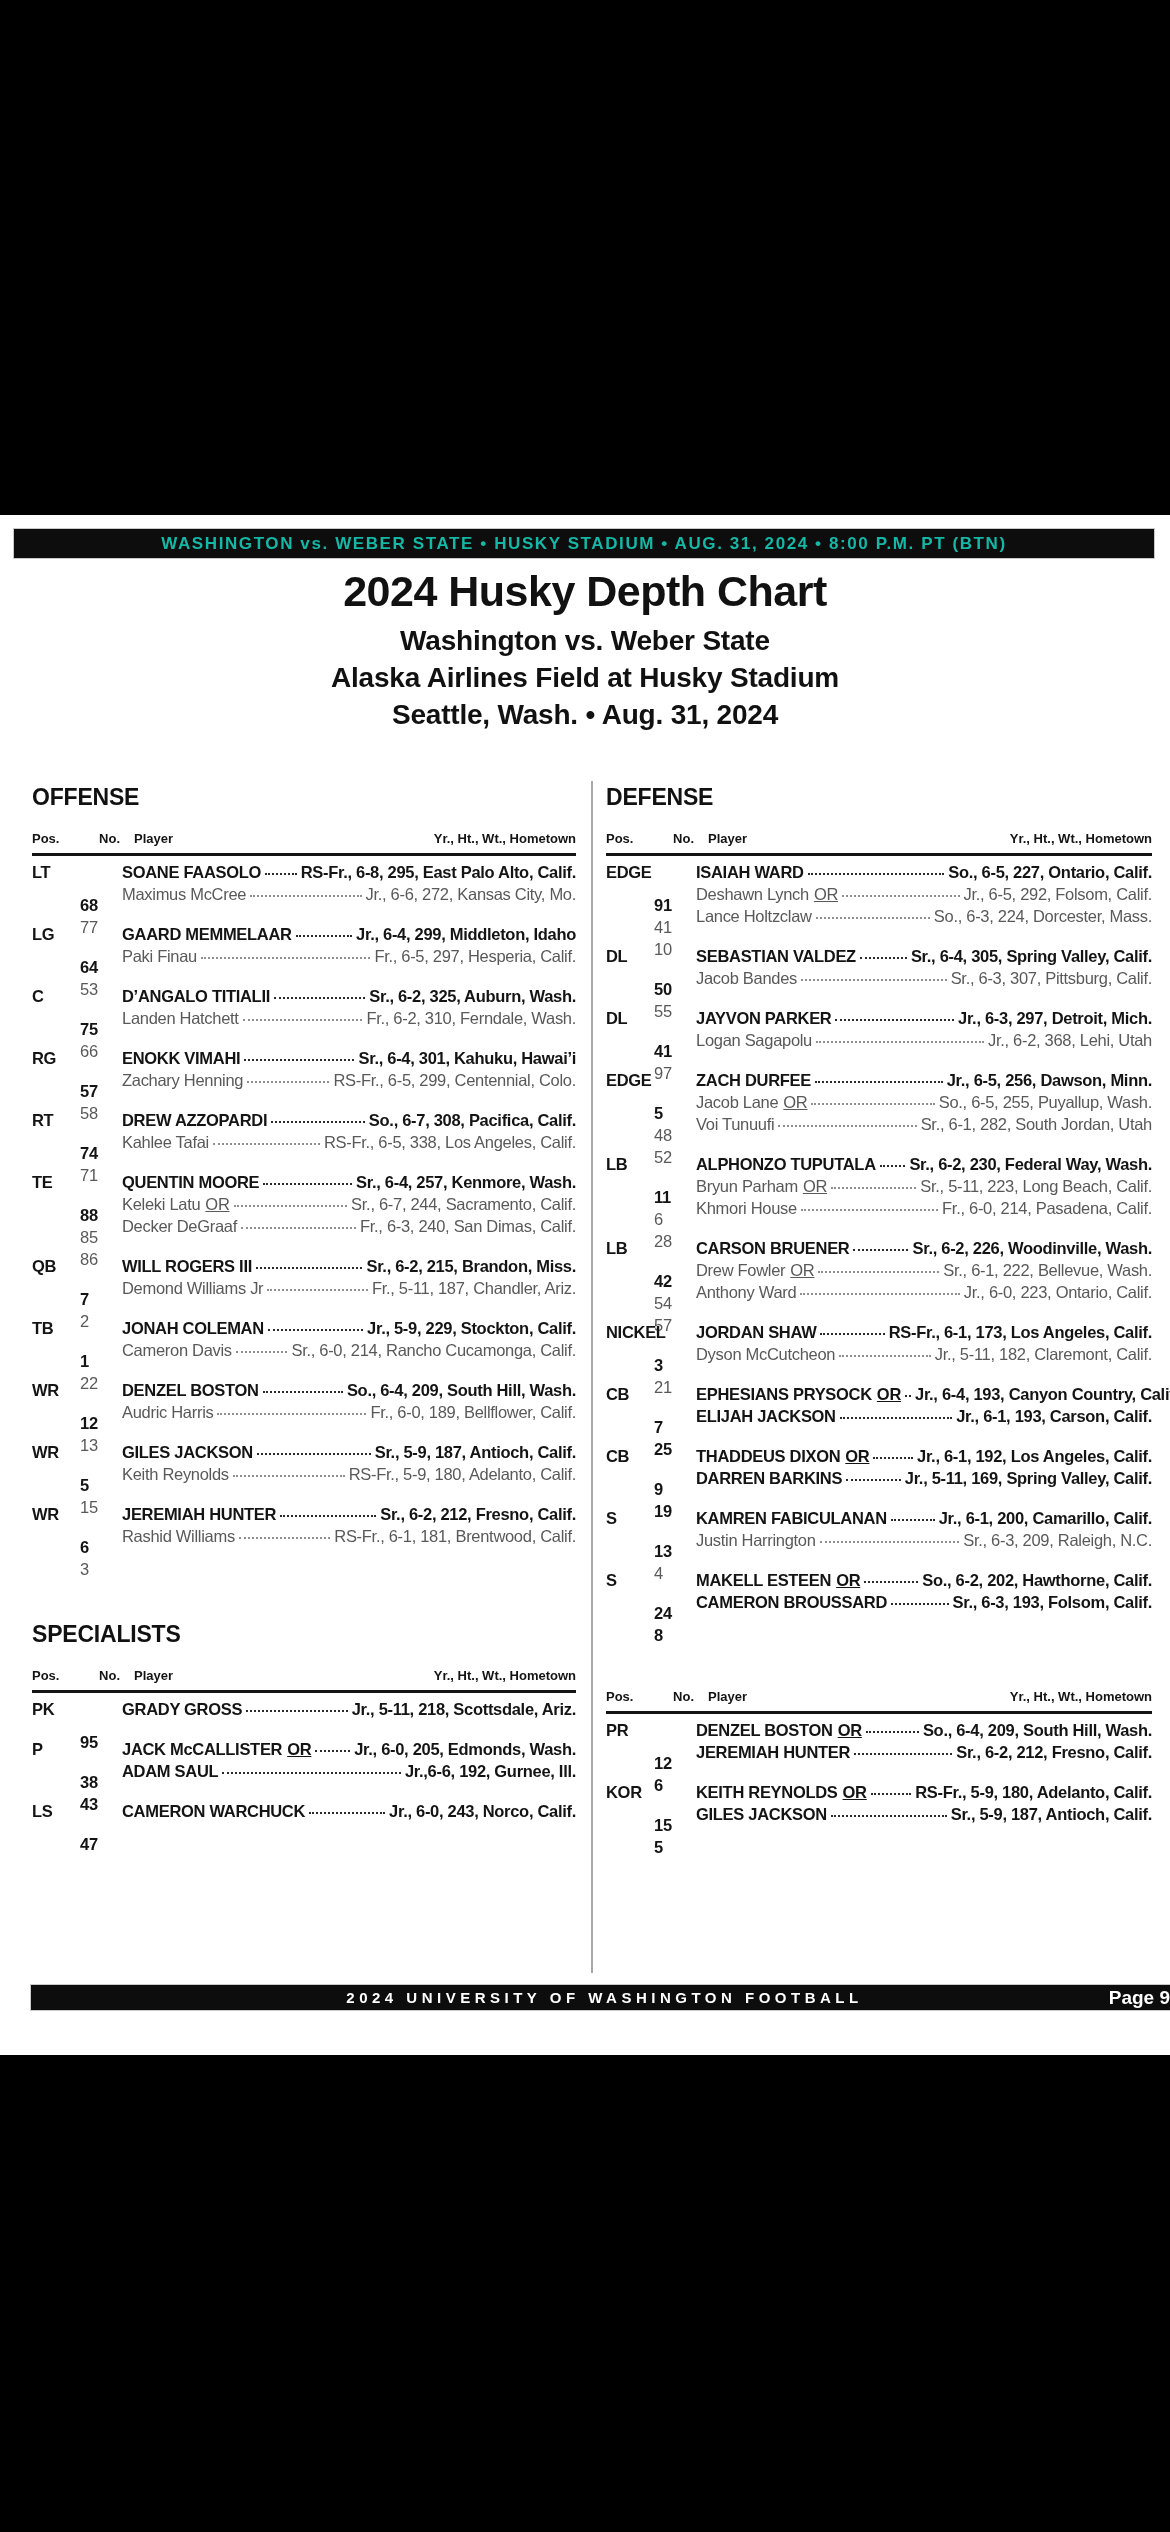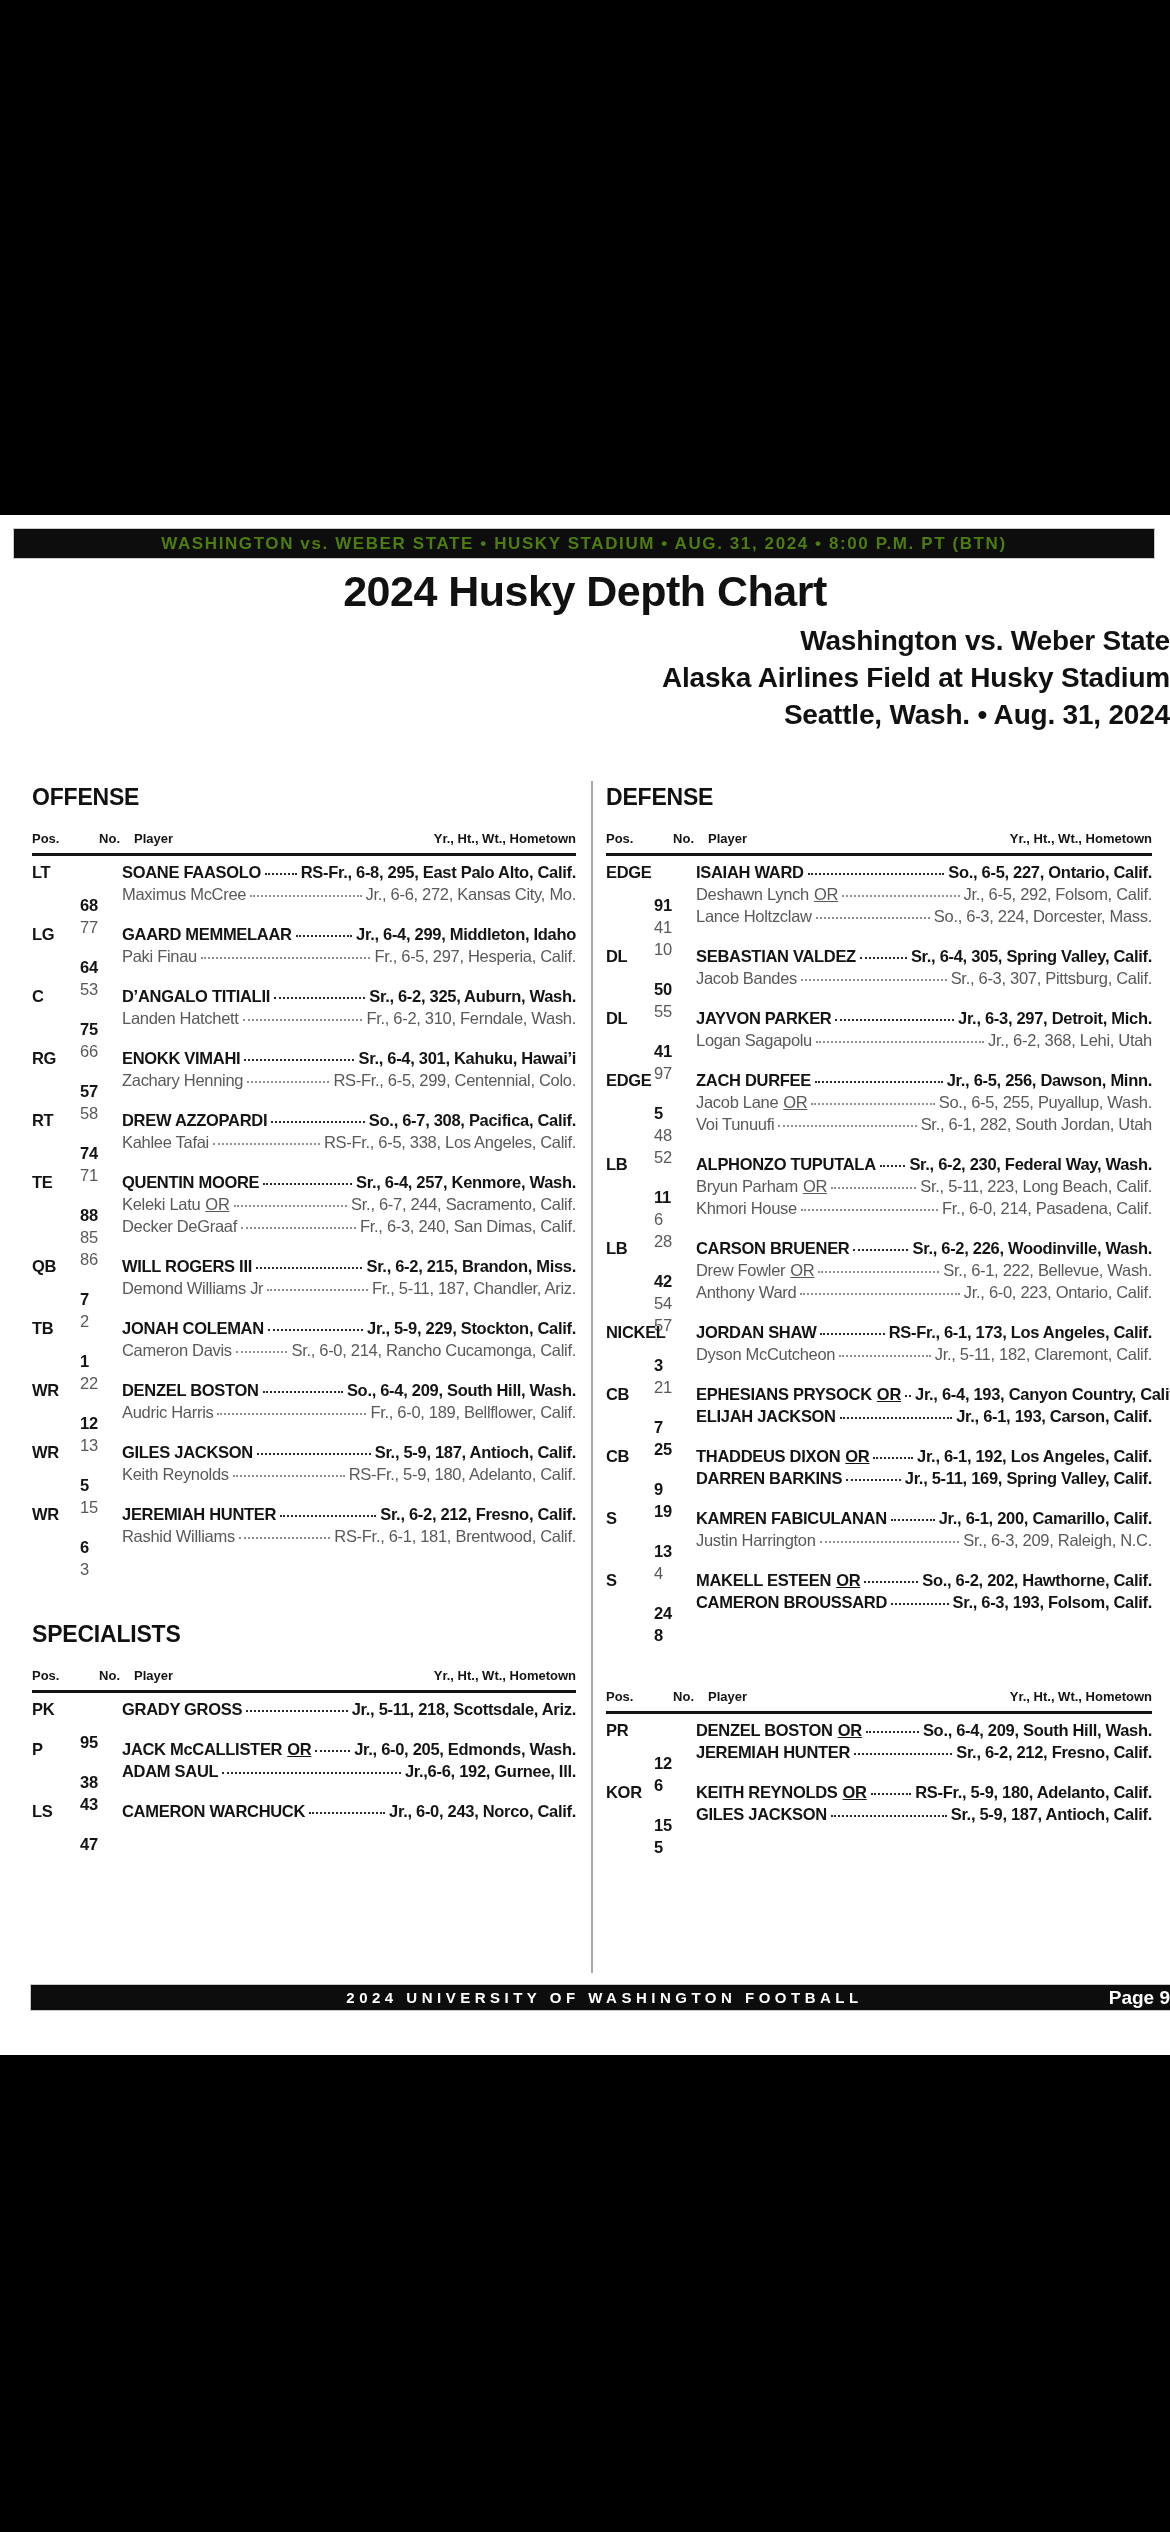--- a/index.html
+++ b/index.html
@@ -7,29 +7,29 @@
     width:1170px;height:2532px;background:#000;position:relative;overflow:hidden;
     font-family:"Liberation Sans", sans-serif;
     -webkit-font-smoothing:antialiased;
   }
   .letterbox{position:absolute;left:0;width:1170px;background:#000;}
   .page{position:absolute;left:0;top:515px;width:1170px;height:1540px;background:#ffffff;}
 
   .banner{
     position:absolute;left:13px;top:13px;width:1140px;height:29px;background:#0d0d0d;
     border:1px solid #c9c9c9;
-    color:#4d7c0f;font-weight:bold;font-size:17px;line-height:29px;text-align:center;
+    color:#14b8a6;font-weight:bold;font-size:17px;line-height:29px;text-align:center;
     letter-spacing:1.6px;white-space:nowrap;
   }
   .big-title{
     position:absolute;left:0;top:53px;width:1170px;text-align:center;
     font-size:43px;line-height:46px;font-weight:bold;letter-spacing:-0.5px;color:#111;
   }
   .subs{
-    position:absolute;left:0;top:107px;width:1170px;text-align:right;
+    position:absolute;left:0;top:107px;width:1170px;text-align:center;
     font-size:28px;line-height:37px;font-weight:bold;color:#111;letter-spacing:-0.2px;
   }
   .divider{position:absolute;left:591px;top:266px;width:2px;height:1192px;background:#a8a8a8;}
 
   .col{position:absolute;top:270px;}
   .col-left{left:32px;width:544px;}
   .col-right{left:606px;width:546px;}
 
   .sec-title{font-size:23px;line-height:24px;font-weight:bold;color:#111;margin-bottom:20px;letter-spacing:-0.2px;}
   .thead{

